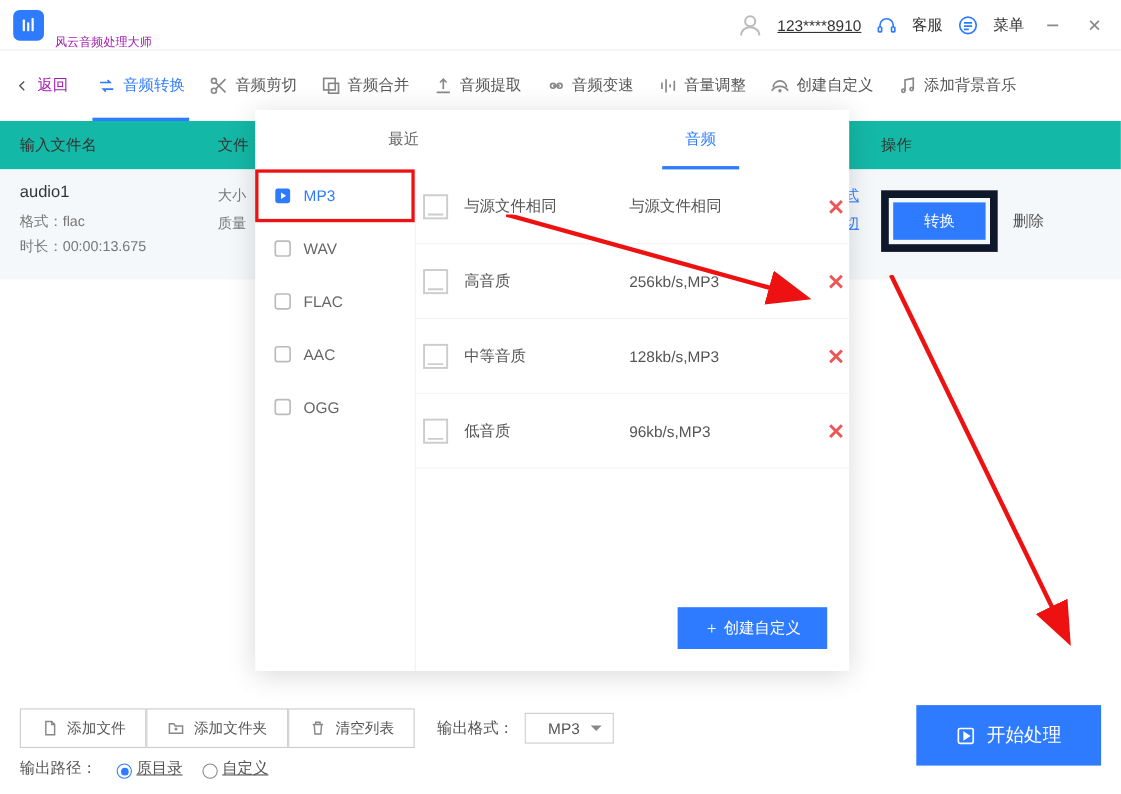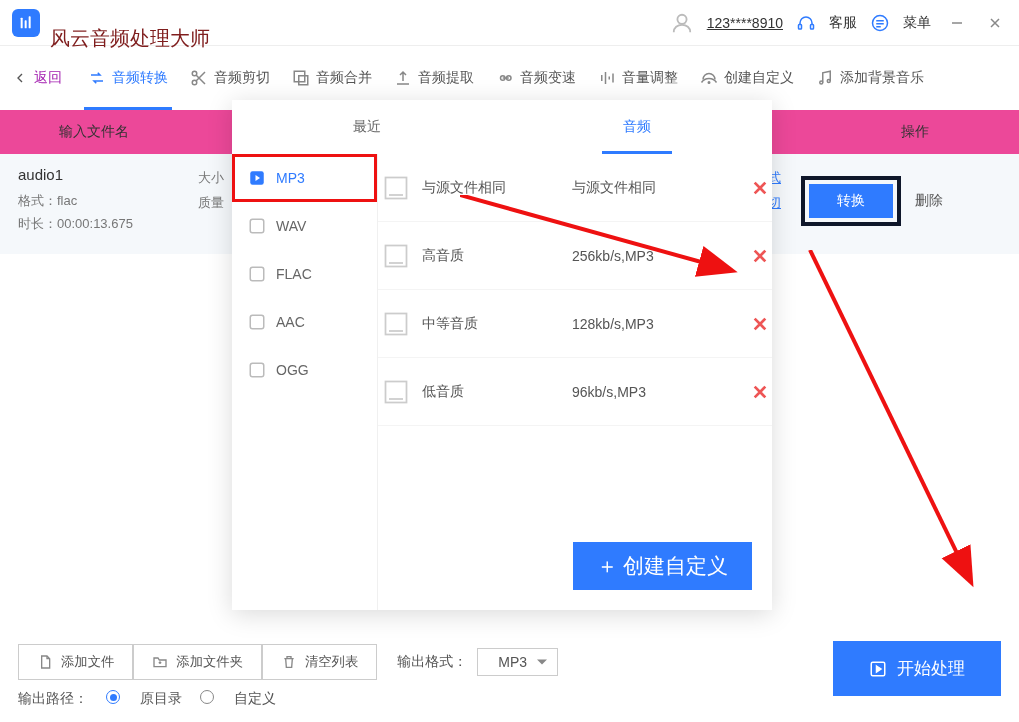--- a/index.html
+++ b/index.html
@@ -2,54 +2,54 @@
 <html><head>
 <meta charset="utf-8">
 <style>
 * { margin: 0; padding: 0; box-sizing: border-box; font-family: "Microsoft YaHei", sans-serif; }
 body { width: 1019px; height: 722px; background: #fff; font-size: 14px; color: #333; position: relative; overflow: hidden; }
 
 
 .title-bar { height: 46px; display: flex; align-items: center; padding: 0 12px; border-bottom: 1px solid #eee; }
 .app-logo { width: 28px; height: 28px; background: #2f7bff; border-radius: 6px; display: flex; align-items: center; justify-content: center; margin-right: 10px; }
 .app-logo svg { width: 16px; height: 16px; }
-.app-title { font-size: 20px; color: #7f1d1d; margin-top: 32px; }
+.app-title { font-size: 11px; color: #a21caf; margin-top: 32px; }
 .title-spacer { flex: 1; }
 .title-right { display: flex; align-items: center; gap: 14px; }
 .user-icon { width: 22px; height: 22px; display: inline-flex; }
 .user-id { color: #333; text-decoration: underline; cursor: pointer; }
 .headset-icon { width: 18px; height: 18px; display: inline-flex; color: #2f7bff; }
 .service, .menu-label { color: #333; }
 .menu-icon-circle { width: 18px; height: 18px; display: inline-flex; color: #2f7bff; }
 .win-btn { width: 24px; height: 24px; display: inline-flex; align-items: center; justify-content: center; color: #888; cursor: pointer; }
 .win-btn svg { width: 12px; height: 12px; }
 
 
 .toolbar { height: 64px; display: flex; align-items: center; padding: 0 12px; gap: 14px; position: relative; }
 .tool-item { display: flex; align-items: center; gap: 6px; color: #555; cursor: pointer; padding: 0 4px; height: 100%; position: relative; }
 .tool-item.active { color: #2f7bff; }
 .tool-item.active::after { content: ""; position: absolute; bottom: 0; left: 0; right: 0; height: 3px; background: #2f7bff; }
 .tool-item .ic { width: 18px; height: 18px; display: inline-flex; }
 .back-item { display: flex; align-items: center; gap: 6px; color: #a21caf; margin-right: 8px; }
 
 
-.table-header { height: 44px; background: #ec4899; display: flex; align-items: center; padding: 0 4px; font-size: 14px; color: #333; font-weight: 500; text-align: center; }
+.table-header { height: 44px; background: #14b8a6; display: flex; align-items: center; padding: 0 18px; font-size: 14px; color: #333; font-weight: 500; }
 .col-name { width: 180px; }
 .col-info { width: 400px; }
 .col-op { width: 200px; }
 
 
 .row { display: flex; padding: 12px 18px 18px; background: #f5f8fb; }
 .file-name { font-size: 15px; margin-bottom: 6px; }
 .file-meta { color: #777; font-size: 13px; line-height: 1.8; }
 .info-block { color: #777; font-size: 13px; line-height: 1.9; }
 .out-block { text-align: right; padding-right: 20px; }
 .out-link { color: #2f7bff; text-decoration: underline; cursor: pointer; display: block; line-height: 1.9; font-size: 13px;}
 .op-cell { display: flex; align-items: center; gap: 14px; }
-.convert-btn-wrap { border: 4px solid #0f172a; padding: 4px; }
+.convert-btn-wrap { border: 7px solid #0f172a; padding: 4px; }
 .convert-btn { background: #2f7bff; color: #fff; border: none; padding: 8px 28px; font-size: 14px; cursor: pointer; }
 .delete-link { color: #555; cursor: pointer; }
 
 
 .panel { position: absolute; left: 232px; top: 100px; width: 540px; height: 510px; background: #fff; box-shadow: 0 4px 24px rgba(0,0,0,0.15); z-index: 10; }
 .panel-tabs { height: 54px; display: flex; }
 .ptab { flex: 1; display: flex; align-items: center; justify-content: center; cursor: pointer; color: #666; position: relative; }
 .ptab.active { color: #2f7bff; }
 .ptab.active::after { content:""; position:absolute; bottom:0; left:50%; transform:translateX(-50%); width:70px; height:3px; background:#2f7bff; }
 .panel-body { display: flex; height: calc(100% - 54px); }
@@ -58,34 +58,34 @@
 .fmt-item.active { color: #2f7bff; }
 .fmt-item.highlight { outline: 3px solid #e11; outline-offset: -3px; }
 .fmt-item .fi { width: 18px; height: 18px; display:inline-flex; }
 .quality-pane { flex: 1; display:flex; flex-direction:column; }
 .q-row { height: 68px; display:flex; align-items:center; padding: 0 4px; border-bottom:1px solid #f4f4f4; }
 .q-icon { width: 28px; height: 28px; margin-right: 12px; display:inline-flex; color:#bbb; }
 .q-label { width: 150px; color:#555; }
 .q-value { flex:1; color:#555; }
 .q-del { width: 16px; height:16px; display:inline-flex; color:#e55; cursor:pointer; }
 .q-footer { margin-top:auto; padding: 20px; display:flex; justify-content:flex-end; }
-.custom-btn { background:#2f7bff; color:#fff; border:none; padding:10px 24px; font-size:21px; cursor:pointer;font-family:Liberation Serif, serif; }
+.custom-btn { background:#2f7bff; color:#fff; border:none; padding:10px 24px; font-size:14px; cursor:pointer; }
 
 
 .bottom { position:absolute; left:0; right:0; bottom:0; padding: 14px 18px; background:#fff; }
 .bottom-row1 { display:flex; align-items:center; margin-bottom:10px; }
 .btn-outline { border:1px solid #ccc; background:#fff; padding:8px 18px; display:flex; align-items:center; gap:8px; cursor:pointer; color:#555; }
 .btn-outline .bi { width:16px; height:16px; display:inline-flex; }
 .out-fmt-label { margin-left: 20px; color:#555;}
 .fmt-select { border:1px solid #ccc; padding:5px 30px 5px 20px; margin-left:10px; color:#555; cursor:pointer; position:relative;}
 .fmt-select::after { content:""; position:absolute; right:10px; top:50%; border:5px solid transparent; border-top-color:#888; transform:translateY(-25%);}
 .start-btn { position:absolute; right:18px; bottom:26px; background:#2f7bff; color:#fff; border:none; padding:16px 36px; font-size:17px; display:flex; align-items:center; gap:10px; cursor:pointer;}
 .start-btn .pi { width:18px;height:18px;display:inline-flex;}
 .bottom-row2 { display:flex; align-items:center; gap:18px; color:#555;}
-.radio { display:flex; align-items:flex-start; gap:20px; cursor:pointer;}
+.radio { display:flex; align-items:flex-end; gap:4px; cursor:pointer;text-decoration:underline;}
 .radio .dot { width:14px;height:14px;border:1px solid #888;border-radius:50%;display:inline-flex;align-items:center;justify-content:center;}
 .radio.checked .dot { border-color:#2f7bff;}
 .radio.checked .dot::after { content:"";width:7px;height:7px;background:#2f7bff;border-radius:50%;}
 
 
 .arrow-svg { position:absolute; pointer-events:none; z-index:20; }
 </style>
 </head>
 <body>
 

